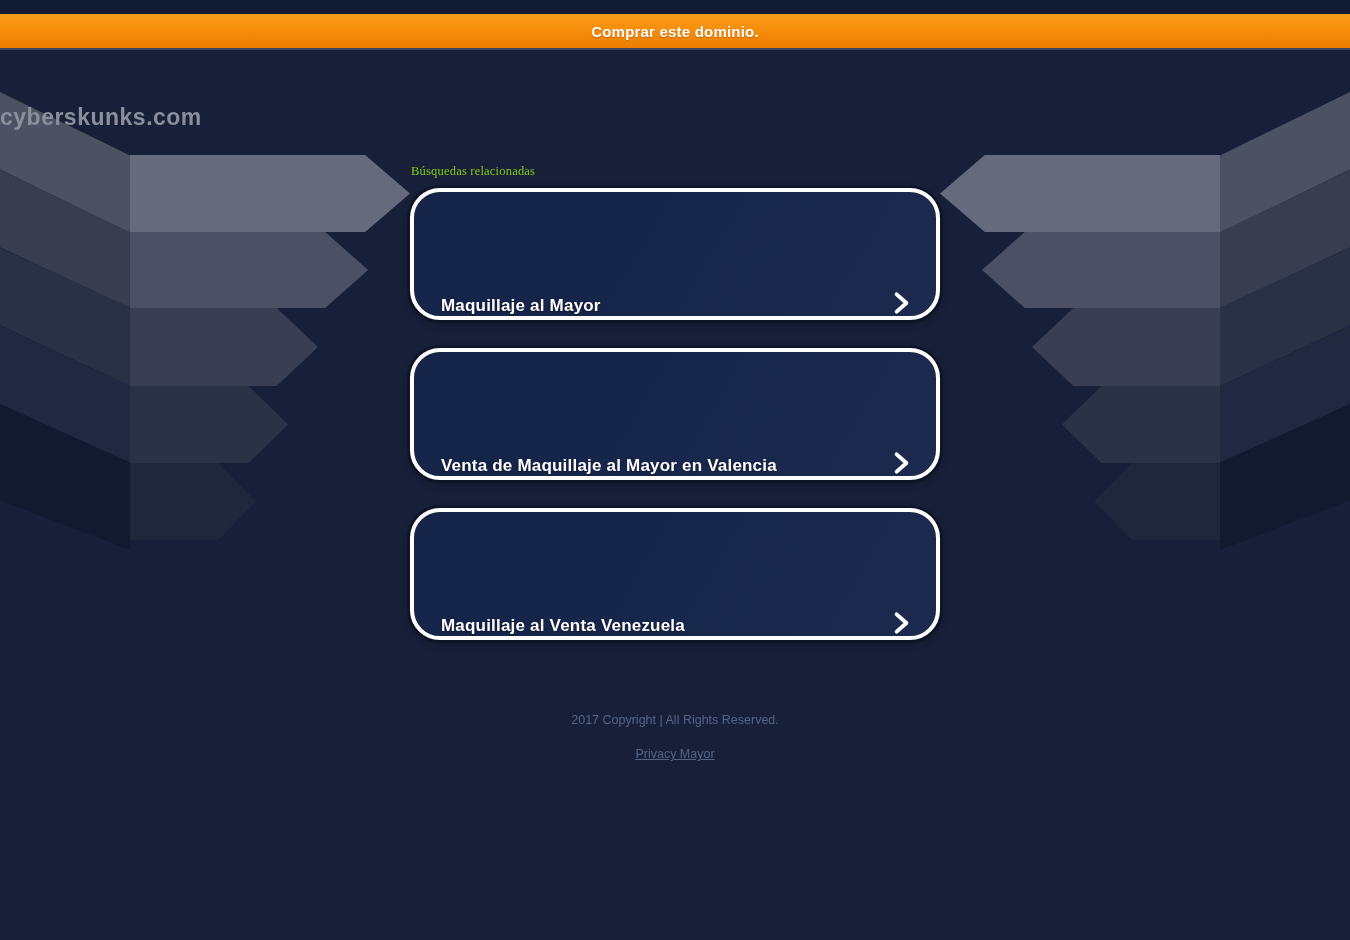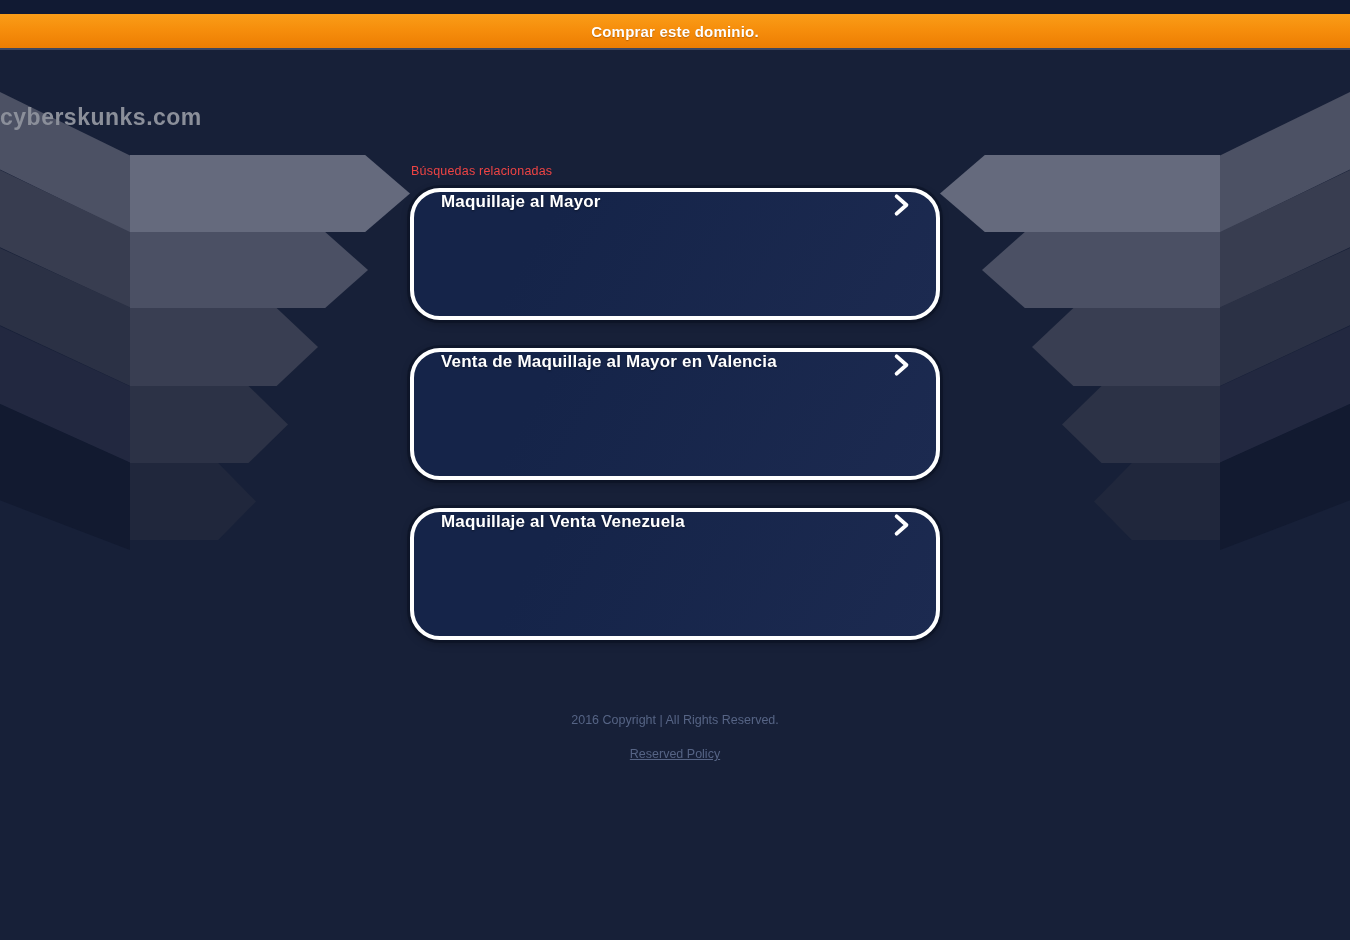--- a/index.html
+++ b/index.html
@@ -80,36 +80,37 @@
     color: #8b8f9a;
     font-size: 23px;
     font-weight: bold;
     letter-spacing: 0.5px;
   }
 
   
   .related-label {
     position: absolute;
     left: 411px; top: 164px;
-    color: #ef4444;
+    color: #84cc16;
     font-size: 12.5px;
     letter-spacing: 0.2px;
+    font-family: Liberation Serif, serif;
   }
 
   .card {
     position: absolute;
     left: 410px;
     width: 530px;
     height: 132px;
     border: 4px solid #ffffff;
     border-radius: 30px;
     background: linear-gradient(120deg, #152449 25%, #1c2a50 100%);
     box-shadow: 0 0 0 3px rgba(10,16,34,0.55), 0 3px 8px rgba(0,0,0,0.35);
     display: flex;
-    align-items: flex-start;
+    align-items: flex-end;
     cursor: pointer;
   }
   .card-1 { top: 188px; }
   .card-2 { top: 348px; }
   .card-3 { top: 508px; }
 
   .card-label {
     padding-left: 27px;
     color: #ffffff;
     font-size: 17px;
@@ -202,19 +203,19 @@
     </svg>
   </div>
 
   <div class="card card-3">
     <span class="card-label">Maquillaje al Venta Venezuela</span>
     <svg class="card-chevron" viewBox="0 0 24 24" fill="none">
       <path d="M8 4 L17 12 L8 20" stroke="#ffffff" stroke-width="3.6" stroke-linecap="round" stroke-linejoin="round"></path>
     </svg>
   </div>
 
-  <div class="footer-copyright">2016 Copyright | All Rights Reserved.</div>
+  <div class="footer-copyright">2017 Copyright | All Rights Reserved.</div>
 
   <div class="footer-privacy">
-    <a>Reserved Policy</a>
+    <a>Privacy Mayor</a>
   </div>
 
 </div>
 
 </body></html>

